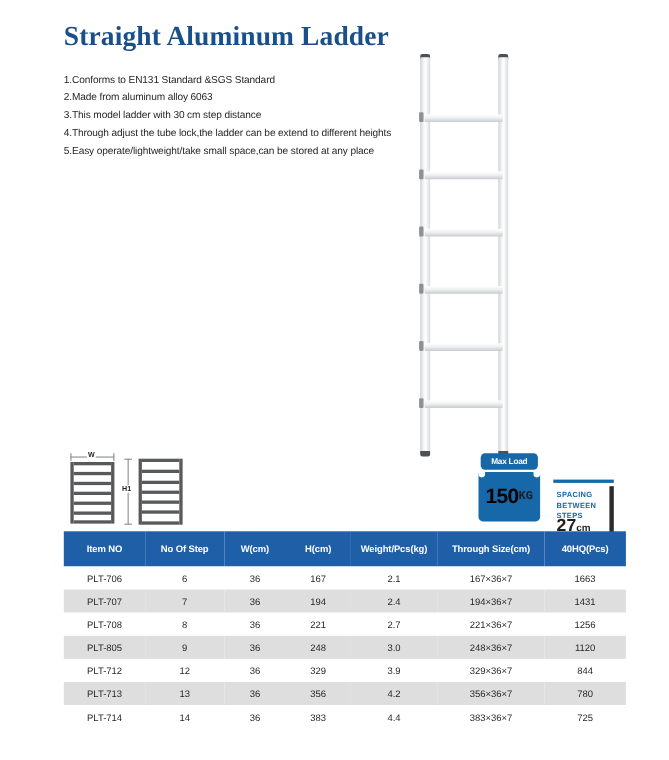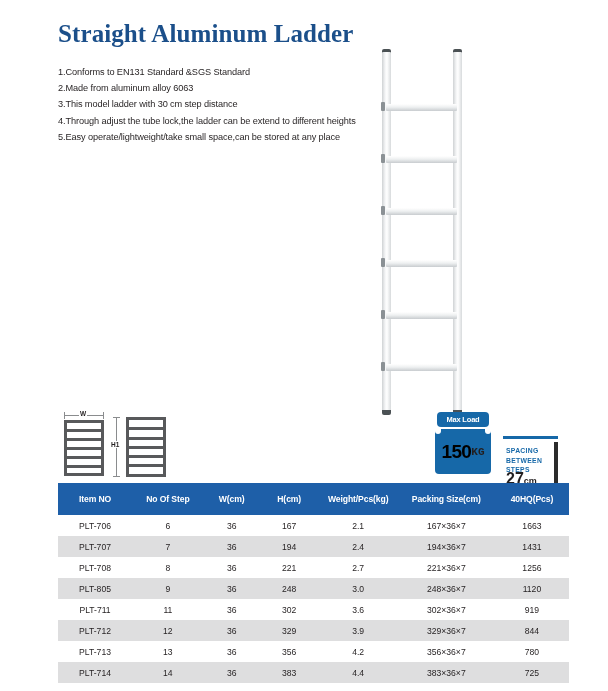--- a/index.html
+++ b/index.html
@@ -382,21 +382,21 @@
       <col class="col-pack">
       <col class="col-hq">
   </colgroup>
   <thead>
     <tr>
       <th>Item NO</th>
       <th>No Of Step</th>
       <th>W(cm)</th>
       <th>H(cm)</th>
       <th>Weight/Pcs(kg)</th>
-      <th>Packing Size(cm)</th>
+      <th>Through Size(cm)</th>
       <th>40HQ(Pcs)</th>
     </tr>
   </thead>
   <tbody>
     <tr>
       <td>PLT-706</td>
       <td>6</td>
       <td>36</td>
       <td>167</td>
       <td>2.1</td>
@@ -424,29 +424,20 @@
     <tr>
       <td>PLT-805</td>
       <td>9</td>
       <td>36</td>
       <td>248</td>
       <td>3.0</td>
       <td>248×36×7</td>
       <td>1120</td>
     </tr>
     <tr>
-      <td>PLT-711</td>
-      <td>11</td>
-      <td>36</td>
-      <td>302</td>
-      <td>3.6</td>
-      <td>302×36×7</td>
-      <td>919</td>
-    </tr>
-    <tr>
       <td>PLT-712</td>
       <td>12</td>
       <td>36</td>
       <td>329</td>
       <td>3.9</td>
       <td>329×36×7</td>
       <td>844</td>
     </tr>
     <tr>
       <td>PLT-713</td>

